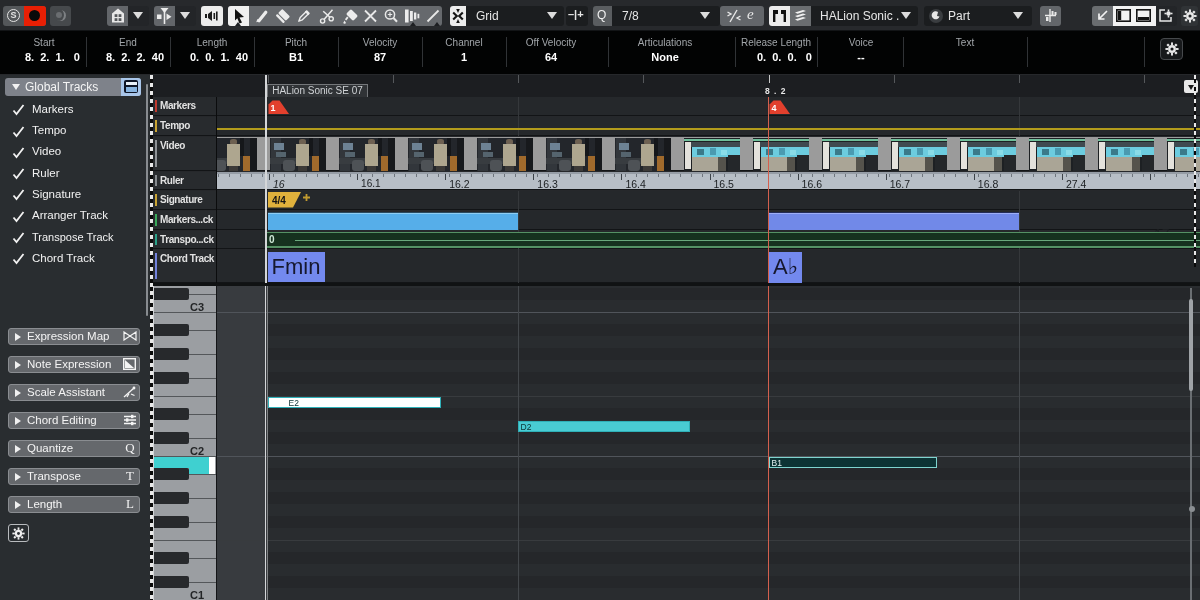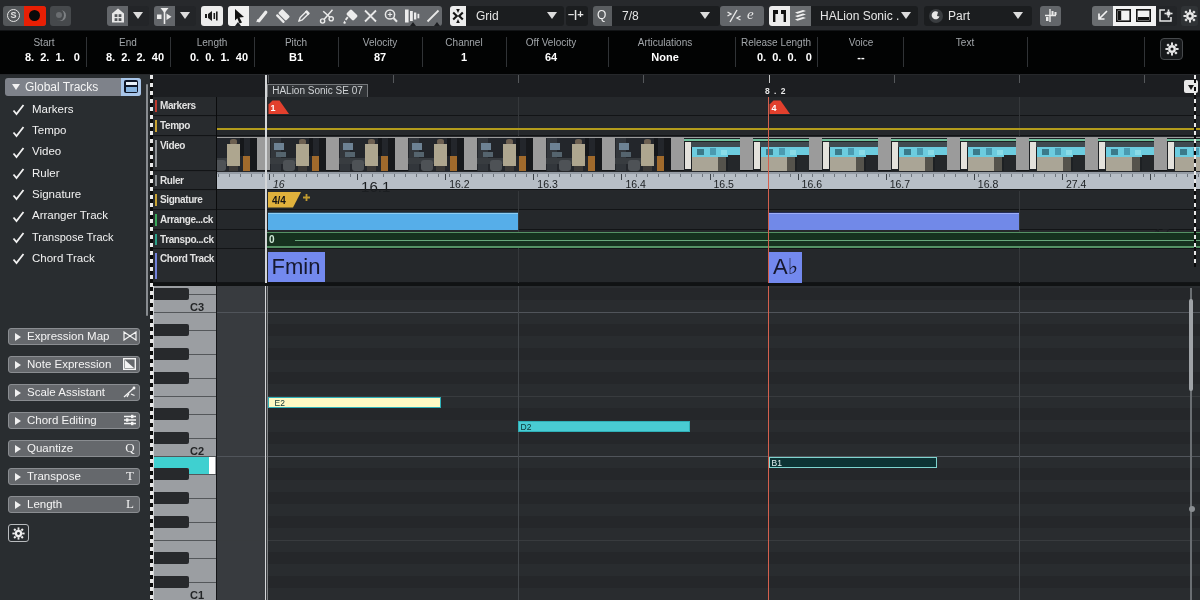--- a/index.html
+++ b/index.html
@@ -365,21 +365,21 @@
 <div style="position:absolute;left:152.5px;top:172px;width:64px;height:18px;background:#282b2e;border-bottom:1px solid #121416;"></div>
 <div style="position:absolute;left:154.5px;top:175px;width:2.5px;height:11px;background:#85898d;"></div>
 <div style="position:absolute;left:160px;top:174.5px;color:#e2e2e2;font-size:10px;font-weight:bold;letter-spacing:-0.4px;white-space:nowrap;">Ruler</div>
 <div style="position:absolute;left:216.5px;top:172px;width:983.5px;height:18px;background:#b7bec6;border-bottom:1px solid #121416;"></div>
 <div style="position:absolute;left:152.5px;top:191px;width:64px;height:19px;background:#282b2e;border-bottom:1px solid #121416;"></div>
 <div style="position:absolute;left:154.5px;top:194px;width:2.5px;height:12px;background:#c8a232;"></div>
 <div style="position:absolute;left:160px;top:193.5px;color:#e2e2e2;font-size:10px;font-weight:bold;letter-spacing:-0.4px;white-space:nowrap;">Signature</div>
 <div style="position:absolute;left:216.5px;top:191px;width:983.5px;height:19px;background:#25282b;border-bottom:1px solid #121416;"></div>
 <div style="position:absolute;left:152.5px;top:211px;width:64px;height:19px;background:#282b2e;border-bottom:1px solid #121416;"></div>
 <div style="position:absolute;left:154.5px;top:214px;width:2.5px;height:12px;background:#3aa85a;"></div>
-<div style="position:absolute;left:160px;top:213.5px;color:#e2e2e2;font-size:10px;font-weight:bold;letter-spacing:-0.4px;white-space:nowrap;">Arrange...ck</div>
+<div style="position:absolute;left:160px;top:213.5px;color:#e2e2e2;font-size:10px;font-weight:bold;letter-spacing:-0.4px;white-space:nowrap;">Markers...ck</div>
 <div style="position:absolute;left:216.5px;top:211px;width:983.5px;height:19px;background:#25282b;border-bottom:1px solid #121416;"></div>
 <div style="position:absolute;left:152.5px;top:231px;width:64px;height:18px;background:#282b2e;border-bottom:1px solid #121416;"></div>
 <div style="position:absolute;left:154.5px;top:234px;width:2.5px;height:11px;background:#2aa088;"></div>
 <div style="position:absolute;left:160px;top:233.5px;color:#e2e2e2;font-size:10px;font-weight:bold;letter-spacing:-0.4px;white-space:nowrap;">Transpo...ck</div>
 <div style="position:absolute;left:216.5px;top:231px;width:983.5px;height:18px;background:#25282b;border-bottom:1px solid #121416;"></div>
 <div style="position:absolute;left:152.5px;top:250px;width:64px;height:33px;background:#282b2e;border-bottom:1px solid #121416;"></div>
 <div style="position:absolute;left:154.5px;top:253px;width:2.5px;height:26px;background:#7282dc;"></div>
 <div style="position:absolute;left:160px;top:252.5px;color:#e2e2e2;font-size:10px;font-weight:bold;letter-spacing:-0.4px;white-space:nowrap;">Chord Track</div>
 <div style="position:absolute;left:216.5px;top:250px;width:983.5px;height:33px;background:#25282b;border-bottom:1px solid #121416;"></div>
 <div style="position:absolute;left:215.5px;top:97px;width:1.5px;height:186px;background:#0b0c0d;"></div>
@@ -567,21 +567,21 @@
     <div class="ab" style="left:7px;top:4px;width:26px;height:5px;background:#3f4a50"></div>
     <div class="ab" style="left:8px;top:9px;width:25px;height:10px;background:#6cccdf"></div>
     <div class="ab" style="left:13px;top:11px;width:7px;height:6px;background:#3a7a8a"></div>
     <div class="ab" style="left:26px;top:10px;width:6px;height:7px;background:#4a9ab0"></div>
     <div class="ab" style="left:8px;top:19px;width:26px;height:14px;background:#aaa596"></div>
     <div class="ab" style="left:44px;top:17px;width:0px;height:16px;background:#24272a"></div>
   </div>
 <div style="position:absolute;left:269.0px;top:172px;width:1px;height:8px;background:#3c4248;"></div>
 <div style="position:absolute;left:273.0px;top:177.5px;color:#1b1e21;font-size:10.5px;font-style:italic;">16</div>
 <div style="position:absolute;left:357.1px;top:172px;width:1px;height:8px;background:#3c4248;"></div>
-<div style="position:absolute;left:361.1px;top:177.5px;color:#1b1e21;font-size:15px;">16.1</div>
+<div style="position:absolute;left:361.1px;top:177.5px;color:#1b1e21;font-size:10px;">16.1</div>
 <div style="position:absolute;left:445.2px;top:172px;width:1px;height:8px;background:#3c4248;"></div>
 <div style="position:absolute;left:449.2px;top:177.5px;color:#1b1e21;font-size:10.5px;">16.2</div>
 <div style="position:absolute;left:533.3px;top:172px;width:1px;height:8px;background:#3c4248;"></div>
 <div style="position:absolute;left:537.3px;top:177.5px;color:#1b1e21;font-size:10.5px;">16.3</div>
 <div style="position:absolute;left:621.4px;top:172px;width:1px;height:8px;background:#3c4248;"></div>
 <div style="position:absolute;left:625.4px;top:177.5px;color:#1b1e21;font-size:10.5px;">16.4</div>
 <div style="position:absolute;left:709.5px;top:172px;width:1px;height:8px;background:#3c4248;"></div>
 <div style="position:absolute;left:713.5px;top:177.5px;color:#1b1e21;font-size:10.5px;">16.5</div>
 <div style="position:absolute;left:797.6px;top:172px;width:1px;height:8px;background:#3c4248;"></div>
 <div style="position:absolute;left:801.6px;top:177.5px;color:#1b1e21;font-size:10.5px;">16.6</div>
@@ -723,21 +723,21 @@
 <div style="position:absolute;left:267px;top:576px;width:933px;height:12px;background:#25272a;"></div>
 <div style="position:absolute;left:216.5px;top:312px;width:983.5px;height:1px;background:#50545a;"></div>
 <div style="position:absolute;left:216.5px;top:456px;width:983.5px;height:1px;background:#50545a;"></div>
 <div style="position:absolute;left:216.5px;top:396px;width:983.5px;height:1px;background:#383b3e;"></div>
 <div style="position:absolute;left:216.5px;top:540px;width:983.5px;height:1px;background:#383b3e;"></div>
 <div style="position:absolute;left:517.5px;top:286px;width:1px;height:314px;background:#43474b;"></div>
 <div style="position:absolute;left:1018.5px;top:286px;width:1px;height:314px;background:#43474b;"></div>
 <div style="position:absolute;left:264.5px;top:286px;width:1px;height:314px;background:#d4d6d8;"></div>
 <div style="position:absolute;left:266.5px;top:286px;width:1px;height:314px;background:#808284;"></div>
 <div style="position:absolute;left:265px;top:75px;width:1.5px;height:208px;background:#d4d6d8;"></div>
-<div style="position:absolute;left:267.5px;top:396.5px;width:173.5px;height:11px;background:#fef9c3;border:1px solid #2fb0b8;color:#0d3334;font-size:8.5px;line-height:10px;padding-left:6px;">E2</div>
+<div style="position:absolute;left:267.5px;top:396.5px;width:173.5px;height:11px;background:#ffffff;border:1px solid #2fb0b8;color:#0d3334;font-size:8.5px;line-height:10px;padding-left:20px;">E2</div>
 <div style="position:absolute;left:517.5px;top:420.5px;width:172.5px;height:11px;background:#49ccd3;border:1px solid #2fb0b8;color:#0d3334;font-size:8.5px;line-height:10px;padding-left:2px;">D2</div>
 <div style="position:absolute;left:768.5px;top:456.5px;width:168.5px;height:11px;background:#0d3334;border:1px solid #7fd4cf;color:#e6f2f2;font-size:8.5px;line-height:10px;padding-left:2px;">B1</div>
 <div style="position:absolute;left:768px;top:97px;width:1px;height:503px;background:#d4604e;"></div>
 <div style="position:absolute;left:152.5px;top:286px;width:63px;height:314px;background:#9b9ea2;"></div>
 <div style="position:absolute;left:152.5px;top:312px;width:63px;height:1px;background:#54575a;"></div>
 <div style="position:absolute;left:152.5px;top:396px;width:63px;height:1px;background:#54575a;"></div>
 <div style="position:absolute;left:152.5px;top:456px;width:63px;height:1px;background:#54575a;"></div>
 <div style="position:absolute;left:152.5px;top:540px;width:63px;height:1px;background:#54575a;"></div>
 <div style="position:absolute;left:189px;top:294px;width:26.5px;height:1px;background:#54575a;"></div>
 <div style="position:absolute;left:189px;top:330px;width:26.5px;height:1px;background:#54575a;"></div>

